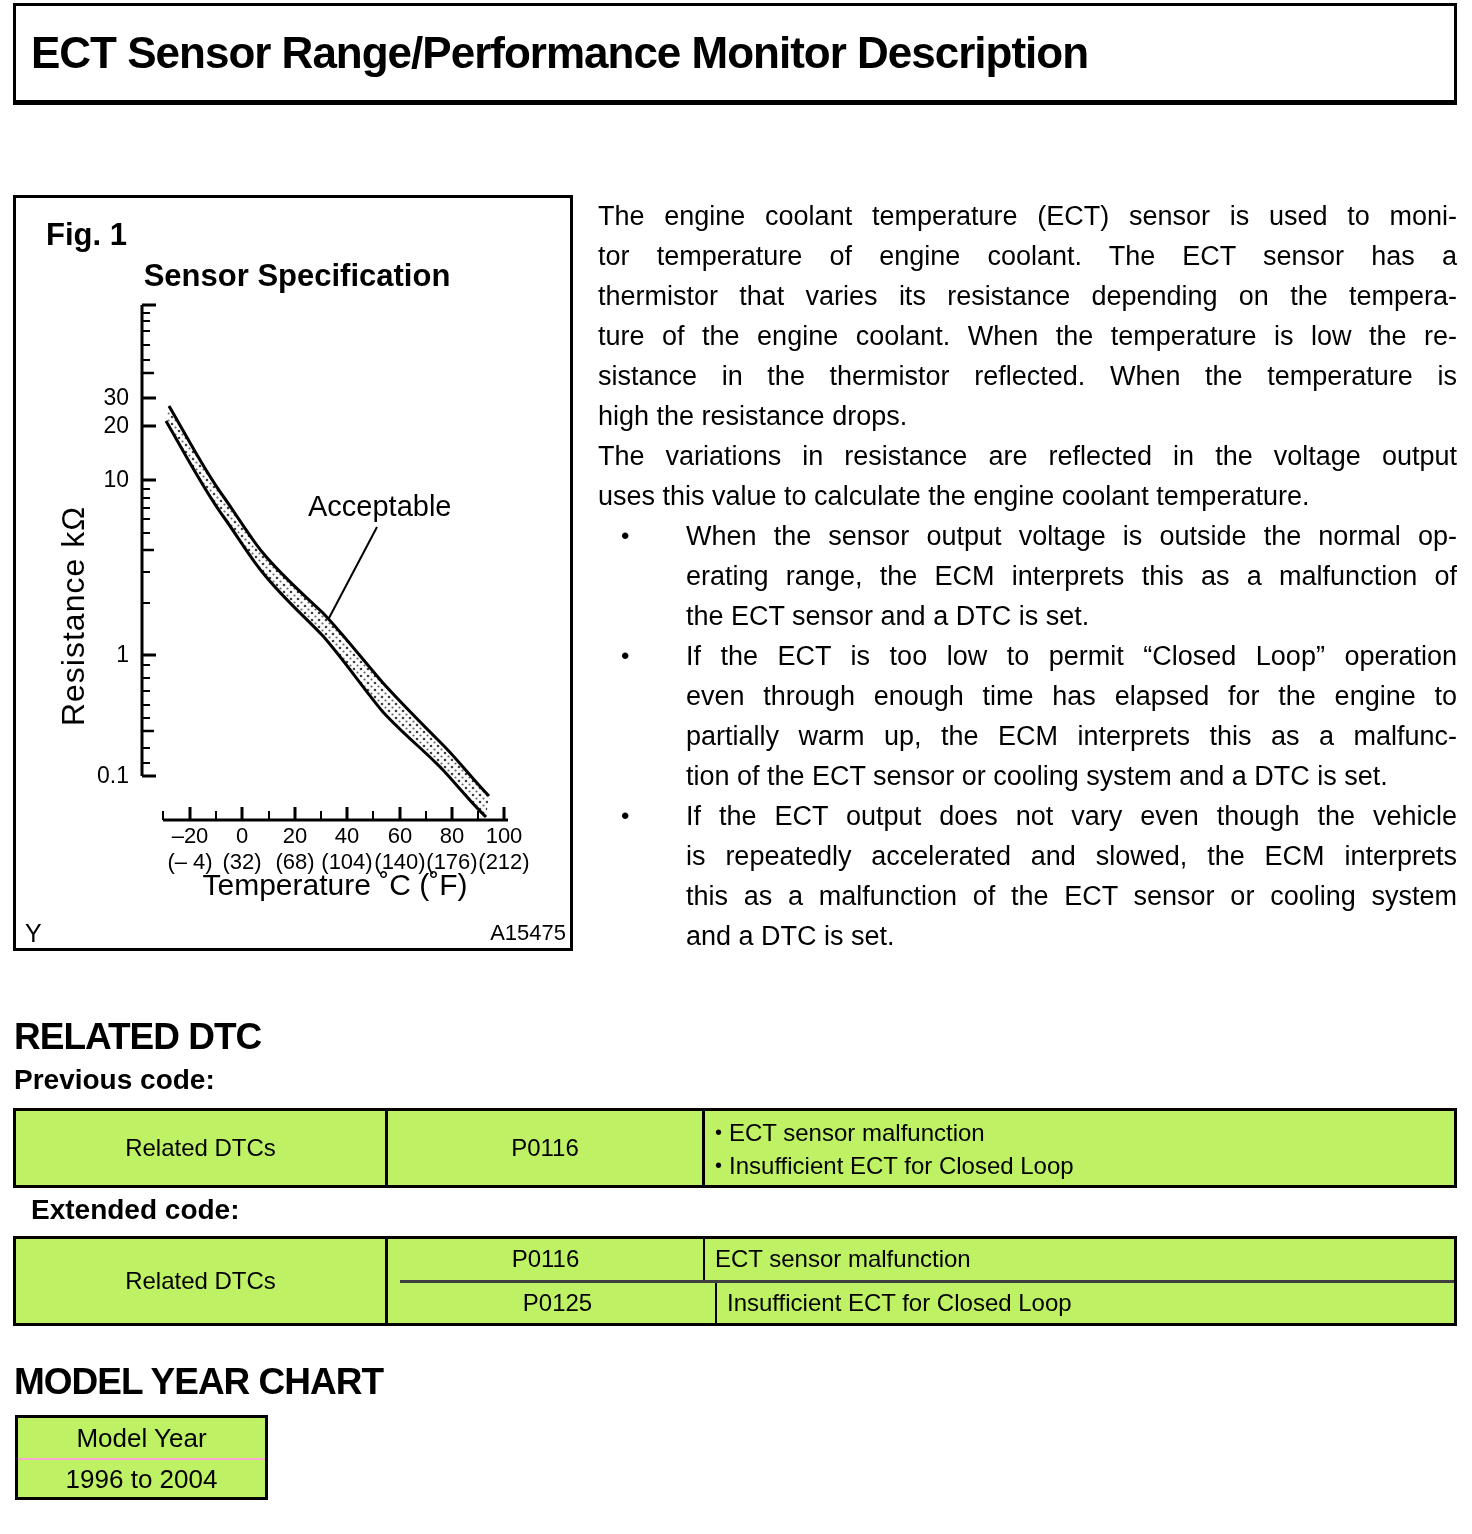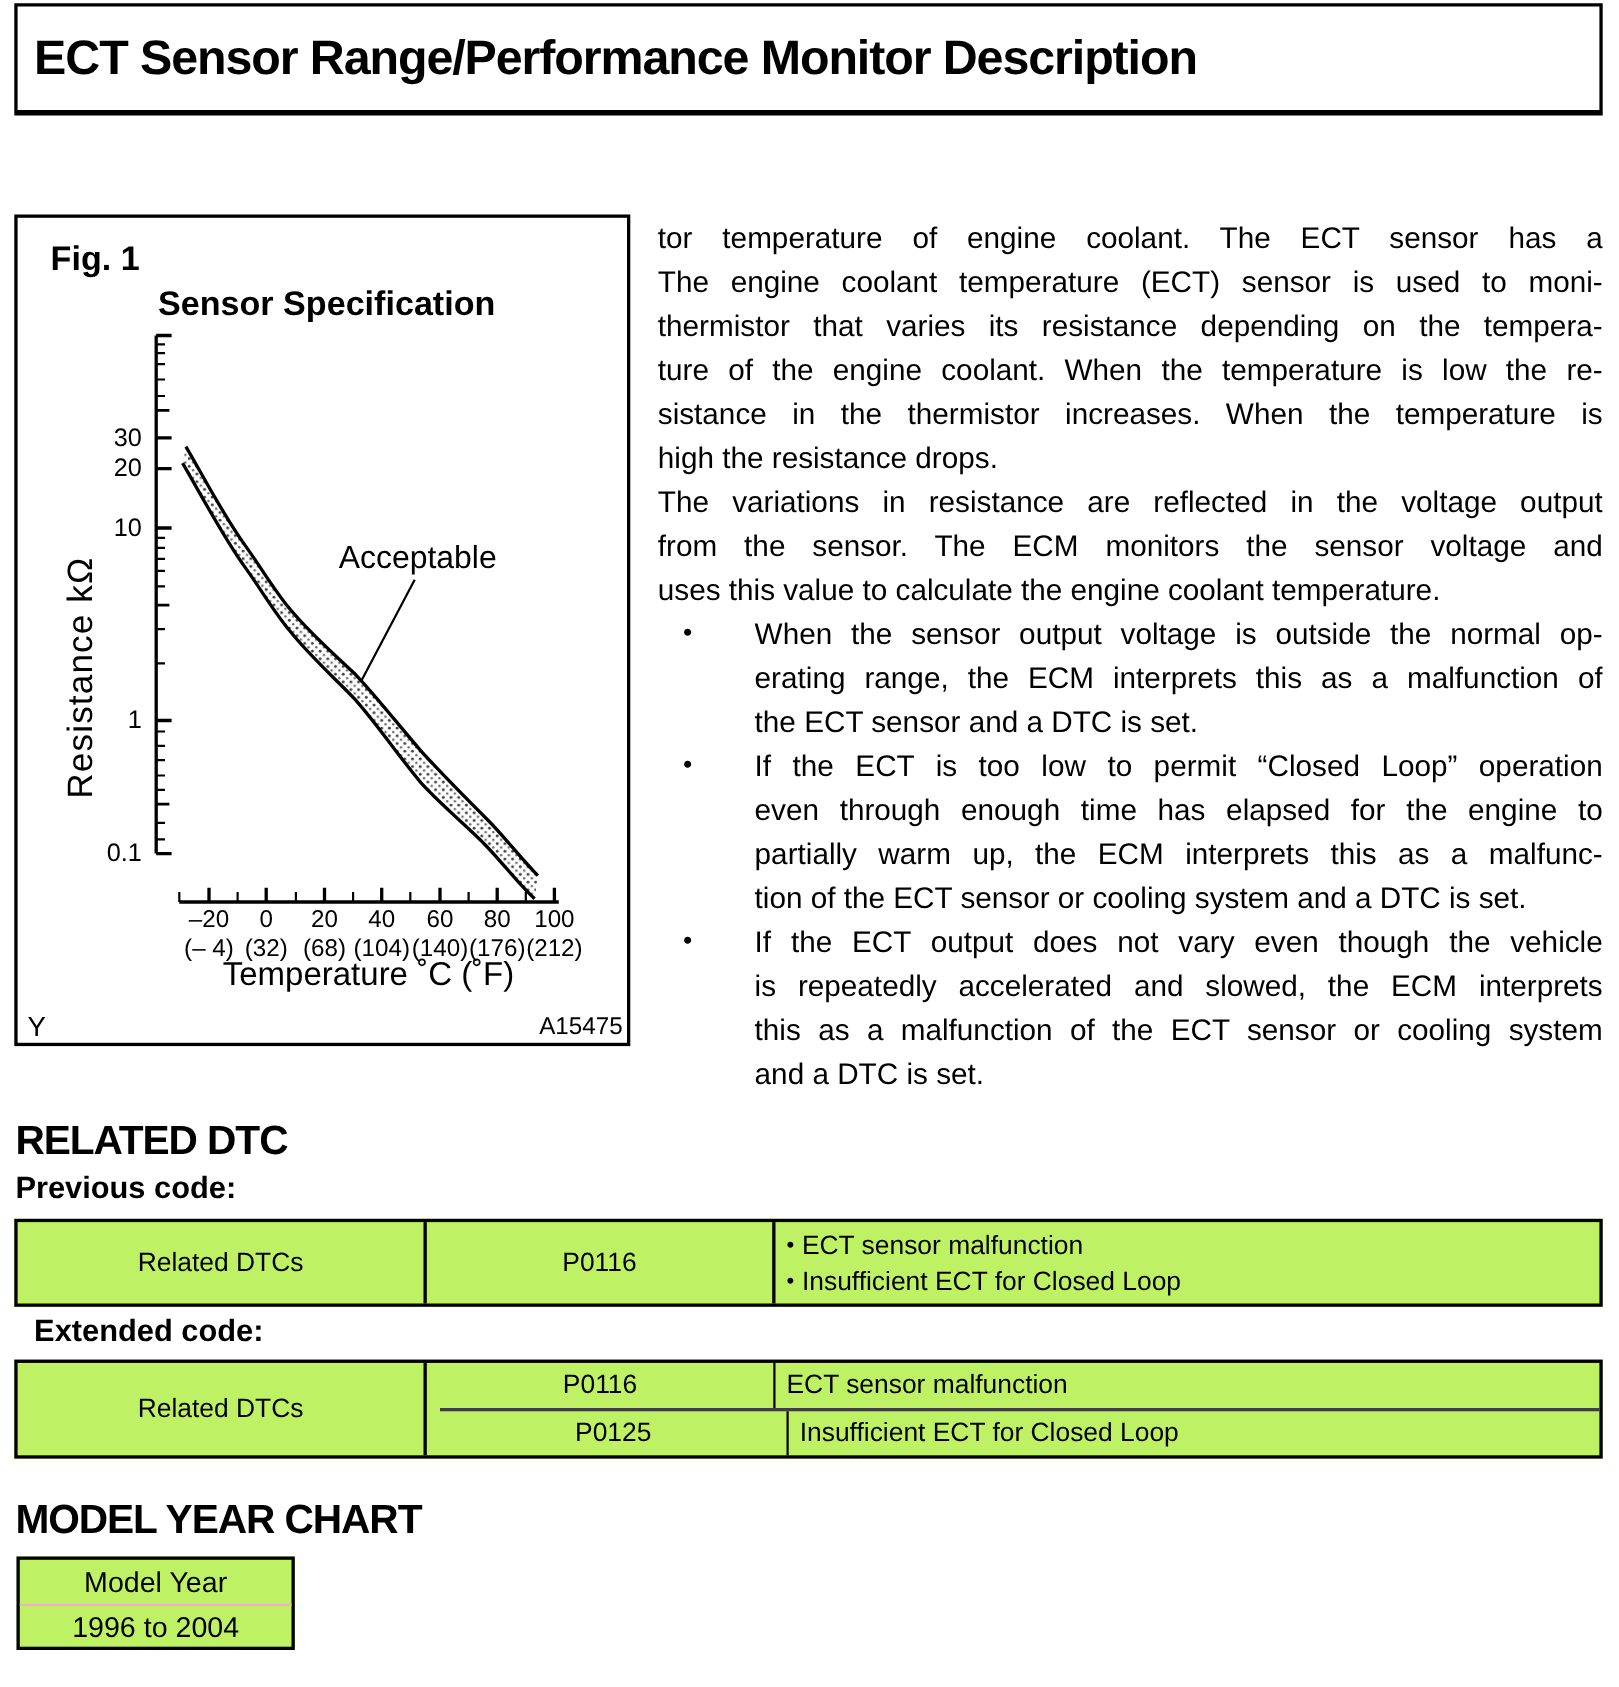--- a/index.html
+++ b/index.html
@@ -110,29 +110,28 @@
       <text x="436" y="671" font-size="22" text-anchor="middle">(176)</text>
       <text x="488" y="671" font-size="22" text-anchor="middle">(212)</text>
       <text x="319" y="697" font-size="30" text-anchor="middle">Temperature ˚C (˚F)</text>
 
       <text x="9" y="744" font-size="25">Y</text>
       <text x="550" y="742" font-size="22" text-anchor="end">A15475</text>
     </svg>
   </div>
 
   <div class="textcol">
+    <div class="jline">The engine coolant temperature (ECT) sensor is used to moni-</div>
     <div class="jline">tor temperature of engine coolant. The ECT sensor has a</div>
-    <div class="jline">The engine coolant temperature (ECT) sensor is used to moni-</div>
     <div class="jline">thermistor that varies its resistance depending on the tempera-</div>
     <div class="jline">ture of the engine coolant. When the temperature is low the re-</div>
-    <div class="jline">sistance in the thermistor increases. When the temperature is</div>
+    <div class="jline">sistance in the thermistor reflected. When the temperature is</div>
     <div class="lline">high the resistance drops.</div>
 
     <div class="jline">The variations in resistance are reflected in the voltage output</div>
-    <div class="jline">from the sensor. The ECM monitors the sensor voltage and</div>
     <div class="lline">uses this value to calculate the engine coolant temperature.</div>
 
     <div class="bullet">
       <span class="bdot">•</span>
       <div class="jline">When the sensor output voltage is outside the normal op-</div>
       <div class="jline">erating range, the ECM interprets this as a malfunction of</div>
       <div class="lline">the ECT sensor and a DTC is set.</div>
     </div>
 
     <div class="bullet">

